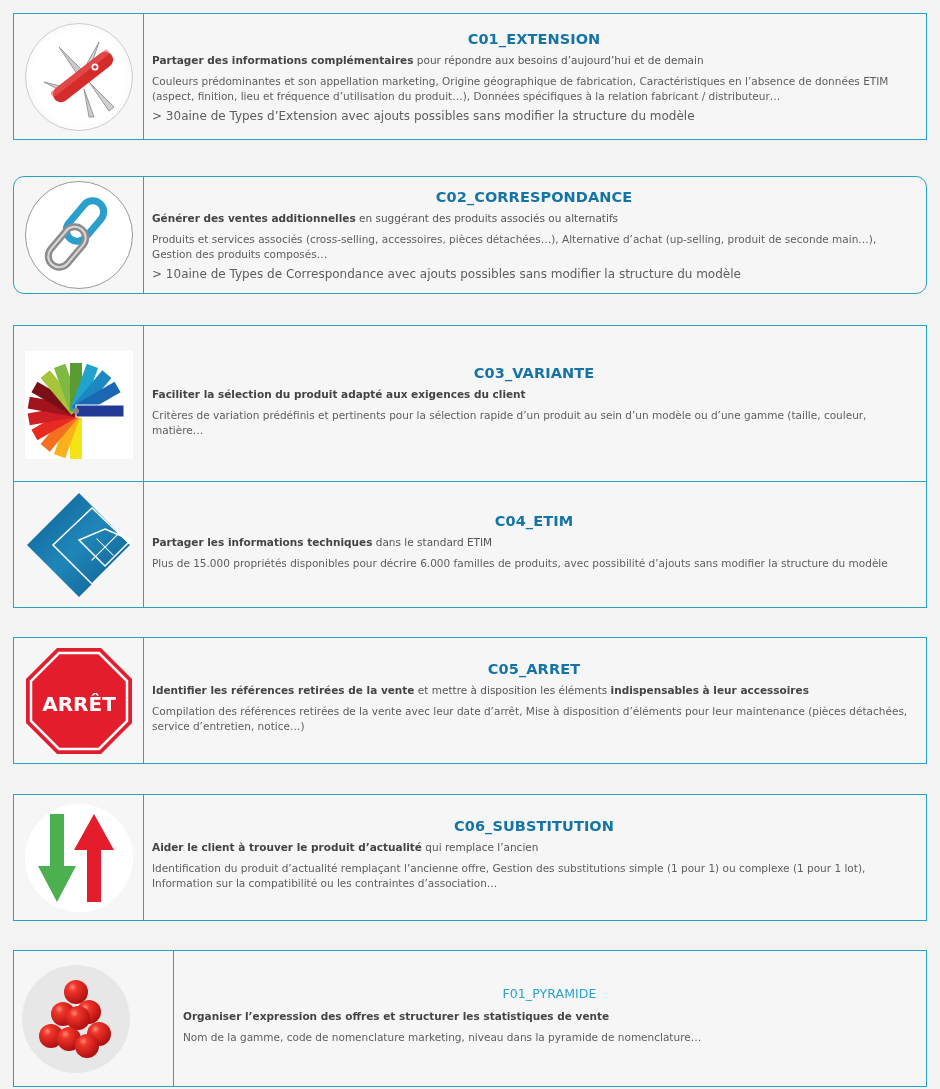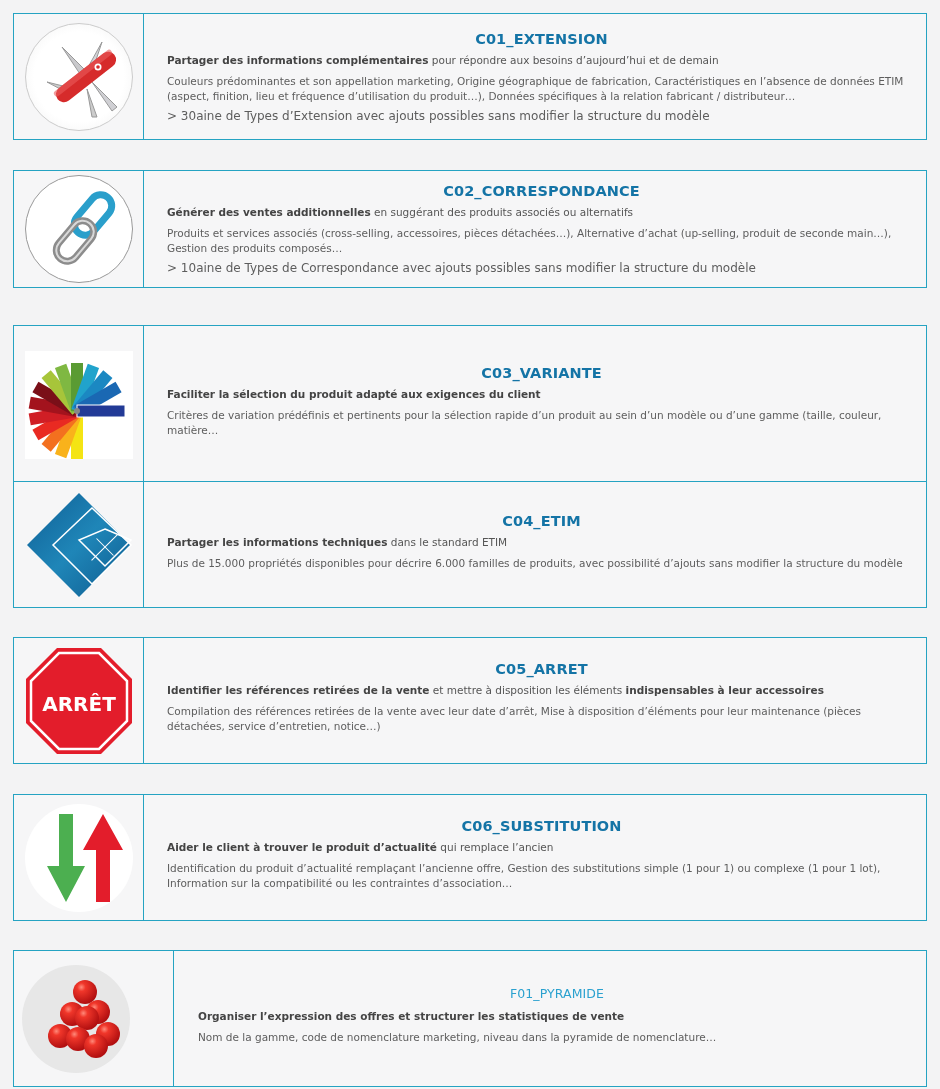--- a/index.html
+++ b/index.html
@@ -24,31 +24,30 @@
     flex: 0 0 130px;
     border-right: 1px solid #25a3c2;
     display: flex;
     align-items: center;
     justify-content: center;
   }
   .card.wide .thumb { width: 160px; flex: 0 0 160px; justify-content: flex-start; padding-left: 8px; }
   .card .thumb .img {
     width: 108px; height: 108px;
     background: #fff;
-    display: flex; align-items: center; justify-content: flex-end;
+    display: flex; align-items: center; justify-content: center;
     overflow: hidden;
   }
   .card .thumb .img.circle { border-radius: 50%; }
   .card .body {
     flex: 1;
     padding: 0 10px 0 8px;
     display: flex;
     flex-direction: column;
     justify-content: center;
-    margin-left: 15px;
   }
   .card .title {
     text-align: center;
     color: #1474a6;
     font-weight: bold;
     font-size: 14.5px;
     margin-bottom: 6px;
     letter-spacing: 0.1px;
   }
   .card.f .title { color: #2aa1cf; font-weight: normal; font-size: 12.5px; margin-bottom: 8px; }
@@ -93,21 +92,21 @@
       </div>
     </div>
     <div class="body">
       <div class="title">C01_EXTENSION</div>
       <div class="lead"><b>Partager des informations complémentaires</b><span> pour répondre aux besoins d’aujourd’hui et de demain</span></div>
       <div class="desc">Couleurs prédominantes et son appellation marketing, Origine géographique de fabrication, Caractéristiques en l’absence de données ETIM (aspect, finition, lieu et fréquence d’utilisation du produit…), Données spécifiques à la relation fabricant / distributeur…</div>
       <div class="note">&gt; 30aine de Types d’Extension avec ajouts possibles sans modifier la structure du modèle</div>
     </div>
   </div>
 
-  <div class="card" style="top:170px;height:118px;">
+  <div class="card" style="top:176px;height:118px;border-radius:11px;">
     <div class="thumb">
       <div class="img circle" style="border:1px solid #999;">
         <svg width="90" height="90" viewBox="0 0 90 90">
           <rect x="40" y="8" width="22" height="46" rx="11" transform="rotate(40 51 31)" fill="none" stroke="#2a9fcb" stroke-width="7"></rect>
           <rect x="22" y="34" width="22" height="46" rx="11" transform="rotate(40 33 57)" fill="none" stroke="#8c8c8c" stroke-width="7"></rect>
           <rect x="22" y="34" width="22" height="46" rx="11" transform="rotate(40 33 57)" fill="none" stroke="#d8d8d8" stroke-width="2"></rect>
         </svg>
       </div>
     </div>
     <div class="body">

